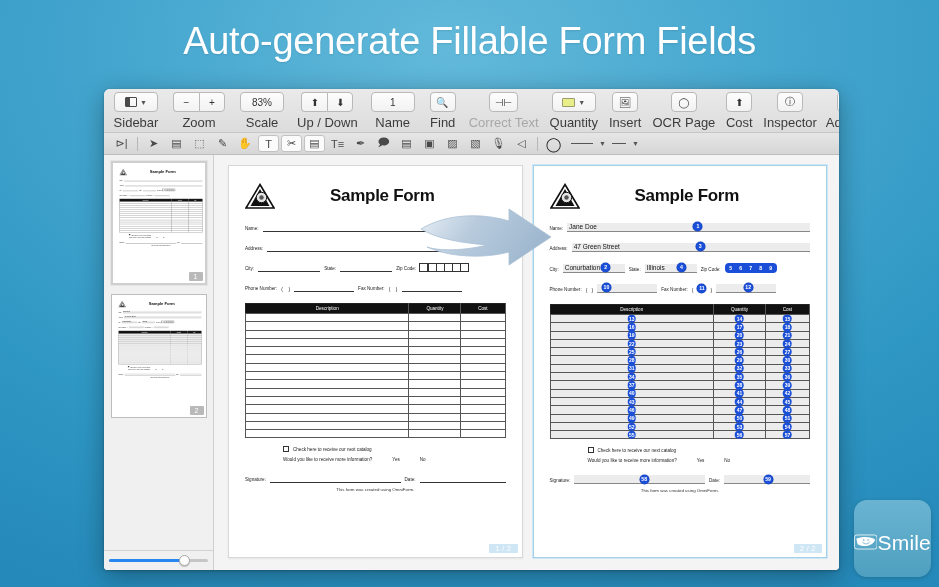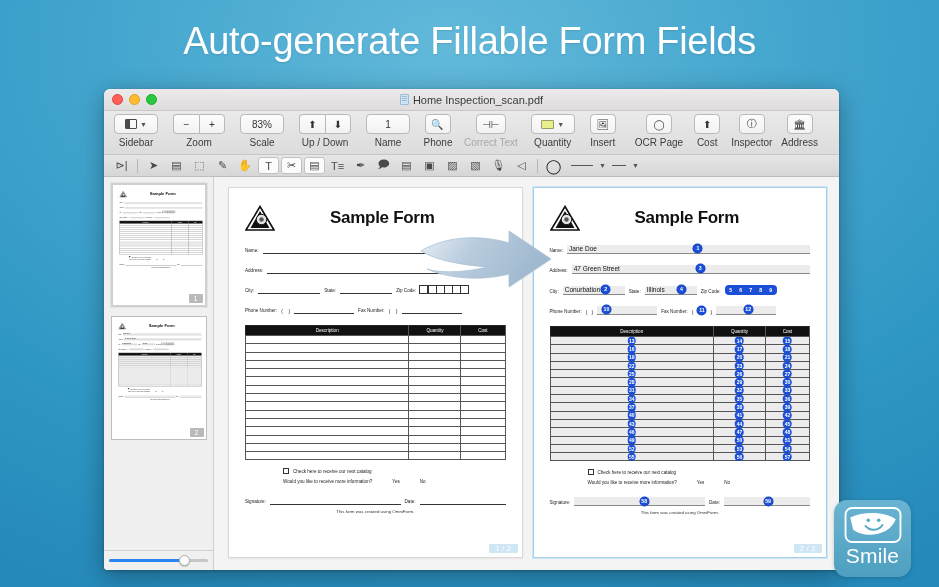--- a/index.html
+++ b/index.html
@@ -69,21 +69,21 @@
   .tbtn {
     height: 20px; min-width: 26px; padding: 0 5px;
     background: linear-gradient(#fdfdfd,#f2f2f2);
     border: 1px solid #b9b9b9; border-radius: 4px;
     display: flex; align-items: center; justify-content: center;
     font-size: 10px; color: #333; margin: 0 2px;
   }
   .tbtn.wide { min-width: 44px; }
   .tbtn.pair-l { border-radius: 4px 0 0 4px; margin-right: 0; border-right: none; }
   .tbtn.pair-r { border-radius: 0 4px 4px 0; margin-left: 0; }
-  .tlabel { font-size: 10px; color: #3c3c3c; margin-top: 3px; white-space: nowrap; }
+  .tlabel { font-size: 13px; color: #3c3c3c; margin-top: 3px; white-space: nowrap; }
   .tlabel.dim { color: #a8a8a8; }
   .chev { font-size: 7px; color: #555; margin-left: 3px; }
   .swatch-box { width: 13px; height: 9px; background: #e8ef8a; border: 1px solid #9a9a6a; border-radius: 1px; }
   .sidebar-glyph { width: 12px; height: 10px; border: 1px solid #4a4a4a; border-radius: 1px; position: relative; }
   .sidebar-glyph::before { content:""; position:absolute; left:0; top:0; bottom:0; width:4px; background:#4a4a4a; }
   .spacer { flex: 1 1 auto; }
 
   
   .toolbar2 {
     height: 22px; flex: 0 0 22px;
@@ -210,47 +210,36 @@
   .madeby { text-align: center; font-size: 4.4px; color: #333; margin-top: 4px; }
 
   
   .mini { transform-origin: top left; transform: scale(0.2485); width: 386px; }
 
   
   .arrow-wrap { position: absolute; left: 203px; top: 52px; width: 138px; height: 72px; pointer-events: none; z-index: 5; }
 
   
   .smile {
-    position: absolute; right: 28px; bottom: 10px;
+    position: absolute; right: 8px; bottom: 10px;
     width: 77px; height: 77px; border-radius: 13px;
     background: linear-gradient(#6ab4d2, #4e9fc0);
     box-shadow: 0 1px 4px rgba(0,0,0,.18);
-    display: flex; flex-direction: column; align-items: center; padding-top: 7px;
+    display: flex; flex-direction: row; align-items: center; padding-top: 7px;
   }
   .smile-face { width: 58px; height: 36px; }
   .smile-word { color: #fff; font-size: 21px; margin-top: 1px; letter-spacing: .2px; }
 </style>
 </head>
 <body>
 
 <div class="hero-title">Auto-generate Fillable Form Fields</div>
 
 <div class="window">
 
-  <div class="titlebar">
-    <div class="traffic">
-      <div class="tl red"></div>
-      <div class="tl yellow"></div>
-      <div class="tl green"></div>
-    </div>
-    <div class="win-title">
-      <span class="doc-ico"></span>
-      <span>Home Inspection_scan.pdf</span>
-    </div>
-  </div>
 
   <div class="toolbar">
 
     <div class="tgroup">
       <div class="tbtns">
           <div class="tbtn wide">
         <span class="sidebar-glyph"></span>
             <span class="chev">▼</span>
       </div>
         </div>
@@ -286,21 +275,21 @@
         </div>
       <div class="tlabel">Name</div>
     </div>
 
     <div class="tgroup">
       <div class="tbtns">
           <div class="tbtn">
             <span>🔍</span>
           </div>
         </div>
-      <div class="tlabel">Phone</div>
+      <div class="tlabel">Find</div>
     </div>
 
     <div class="tgroup">
       <div class="tbtns">
           <div class="tbtn">
             <span>⊣⊢</span>
           </div>
         </div>
       <div class="tlabel dim">Correct Text</div>
     </div>

